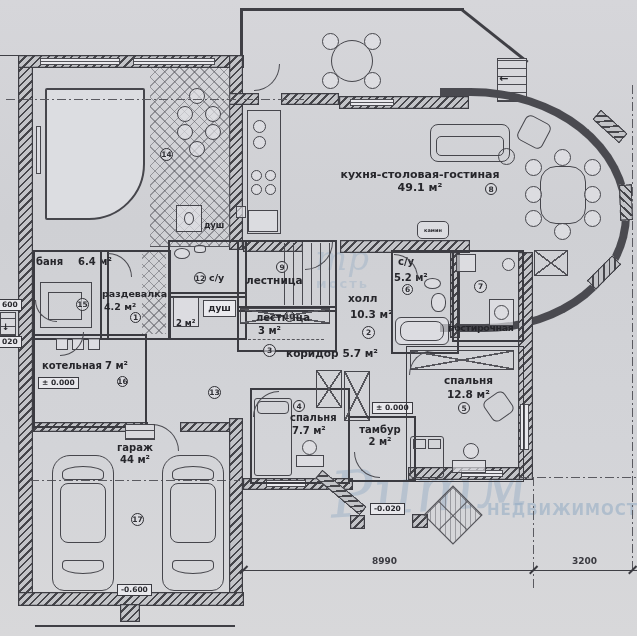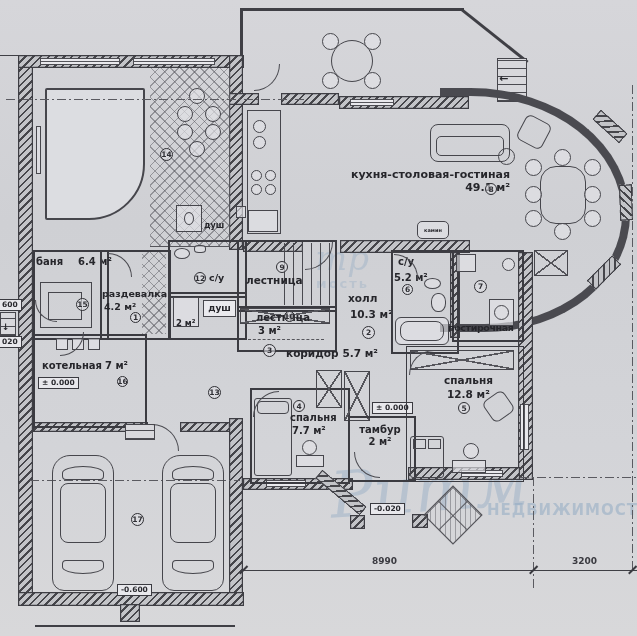--- a/index.html
+++ b/index.html
@@ -137,20 +137,24 @@
   <div class="fix" style="left:56px;top:338px;width:12px;height:12px;"></div>
   <div class="fix" style="left:72px;top:338px;width:12px;height:12px;"></div>
   <div class="fix" style="left:88px;top:338px;width:12px;height:12px;"></div>
   <div class="lbl" style="left:42px;top:360px;display:flex;gap:3px;">
     <span>котельная</span>
     <span>7 м²</span>
   </div>
   <div class="circ" style="left:117px;top:376px;width:11px;height:11px;">16</div>
   <div class="elev" style="left:38px;top:377px;">± 0.000</div>
 
+  <div class="lbl ctr" style="left:100px;top:442px;width:70px;">
+    <div>гараж</div>
+    <div>44 м²</div>
+  </div>
   <div class="circ" style="left:131px;top:513px;">17</div>
   <div class="dashdot" style="left:30px;top:480px;width:210px;"></div>
   <div class="fix" style="left:52px;top:455px;width:62px;height:136px;border-radius:18px 18px 12px 12px;background:transparent;"></div>
   <div class="fix" style="left:60px;top:483px;width:46px;height:60px;border-radius:8px;background:transparent;"></div>
   <div class="fix" style="left:62px;top:466px;width:42px;height:14px;border-radius:50% 50% 4px 4px;background:transparent;"></div>
   <div class="fix" style="left:62px;top:560px;width:42px;height:14px;border-radius:4px 4px 50% 50%;background:transparent;"></div>
   <div class="fix" style="left:162px;top:455px;width:62px;height:136px;border-radius:18px 18px 12px 12px;background:transparent;"></div>
   <div class="fix" style="left:170px;top:483px;width:46px;height:60px;border-radius:8px;background:transparent;"></div>
   <div class="fix" style="left:172px;top:466px;width:42px;height:14px;border-radius:50% 50% 4px 4px;background:transparent;"></div>
   <div class="fix" style="left:172px;top:560px;width:42px;height:14px;border-radius:4px 4px 50% 50%;background:transparent;"></div>
@@ -203,21 +207,21 @@
   <div class="fix" style="left:400px;top:321px;width:44px;height:20px;border-radius:8px;background:transparent;"></div>
 
   <div class="room" style="left:452px;top:250px;width:68px;height:88px;"></div>
   <div class="fix" style="left:456px;top:254px;width:20px;height:18px;"></div>
   <div class="fix round" style="left:502px;top:258px;width:13px;height:13px;"></div>
   <div class="circ" style="left:474px;top:280px;">7</div>
   <div class="fix" style="left:489px;top:299px;width:25px;height:27px;"></div>
   <div class="fix round" style="left:494px;top:305px;width:15px;height:15px;background:transparent;"></div>
   <div class="lbl" style="left:448px;top:322px;font-size:9.5px;letter-spacing:-0.4px;">постирочная</div>
 
-  <div class="lbl ctr" style="left:330px;top:168px;width:180px;font-size:11px;text-align:right;">
+  <div class="lbl ctr" style="left:330px;top:168px;width:180px;font-size:11px;">
     <div>кухня-столовая-гостиная</div>
     <div>49.1 м²</div>
   </div>
   <div class="circ" style="left:485px;top:183px;width:12px;height:12px;">8</div>
   <div class="fix" style="left:247px;top:110px;width:34px;height:124px;background:transparent;"></div>
   <div class="fix round" style="left:253px;top:120px;width:13px;height:13px;"></div>
   <div class="fix round" style="left:253px;top:136px;width:13px;height:13px;"></div>
   <div class="fix round" style="left:251px;top:170px;width:11px;height:11px;"></div>
   <div class="fix round" style="left:265px;top:170px;width:11px;height:11px;"></div>
   <div class="fix round" style="left:251px;top:184px;width:11px;height:11px;"></div>

